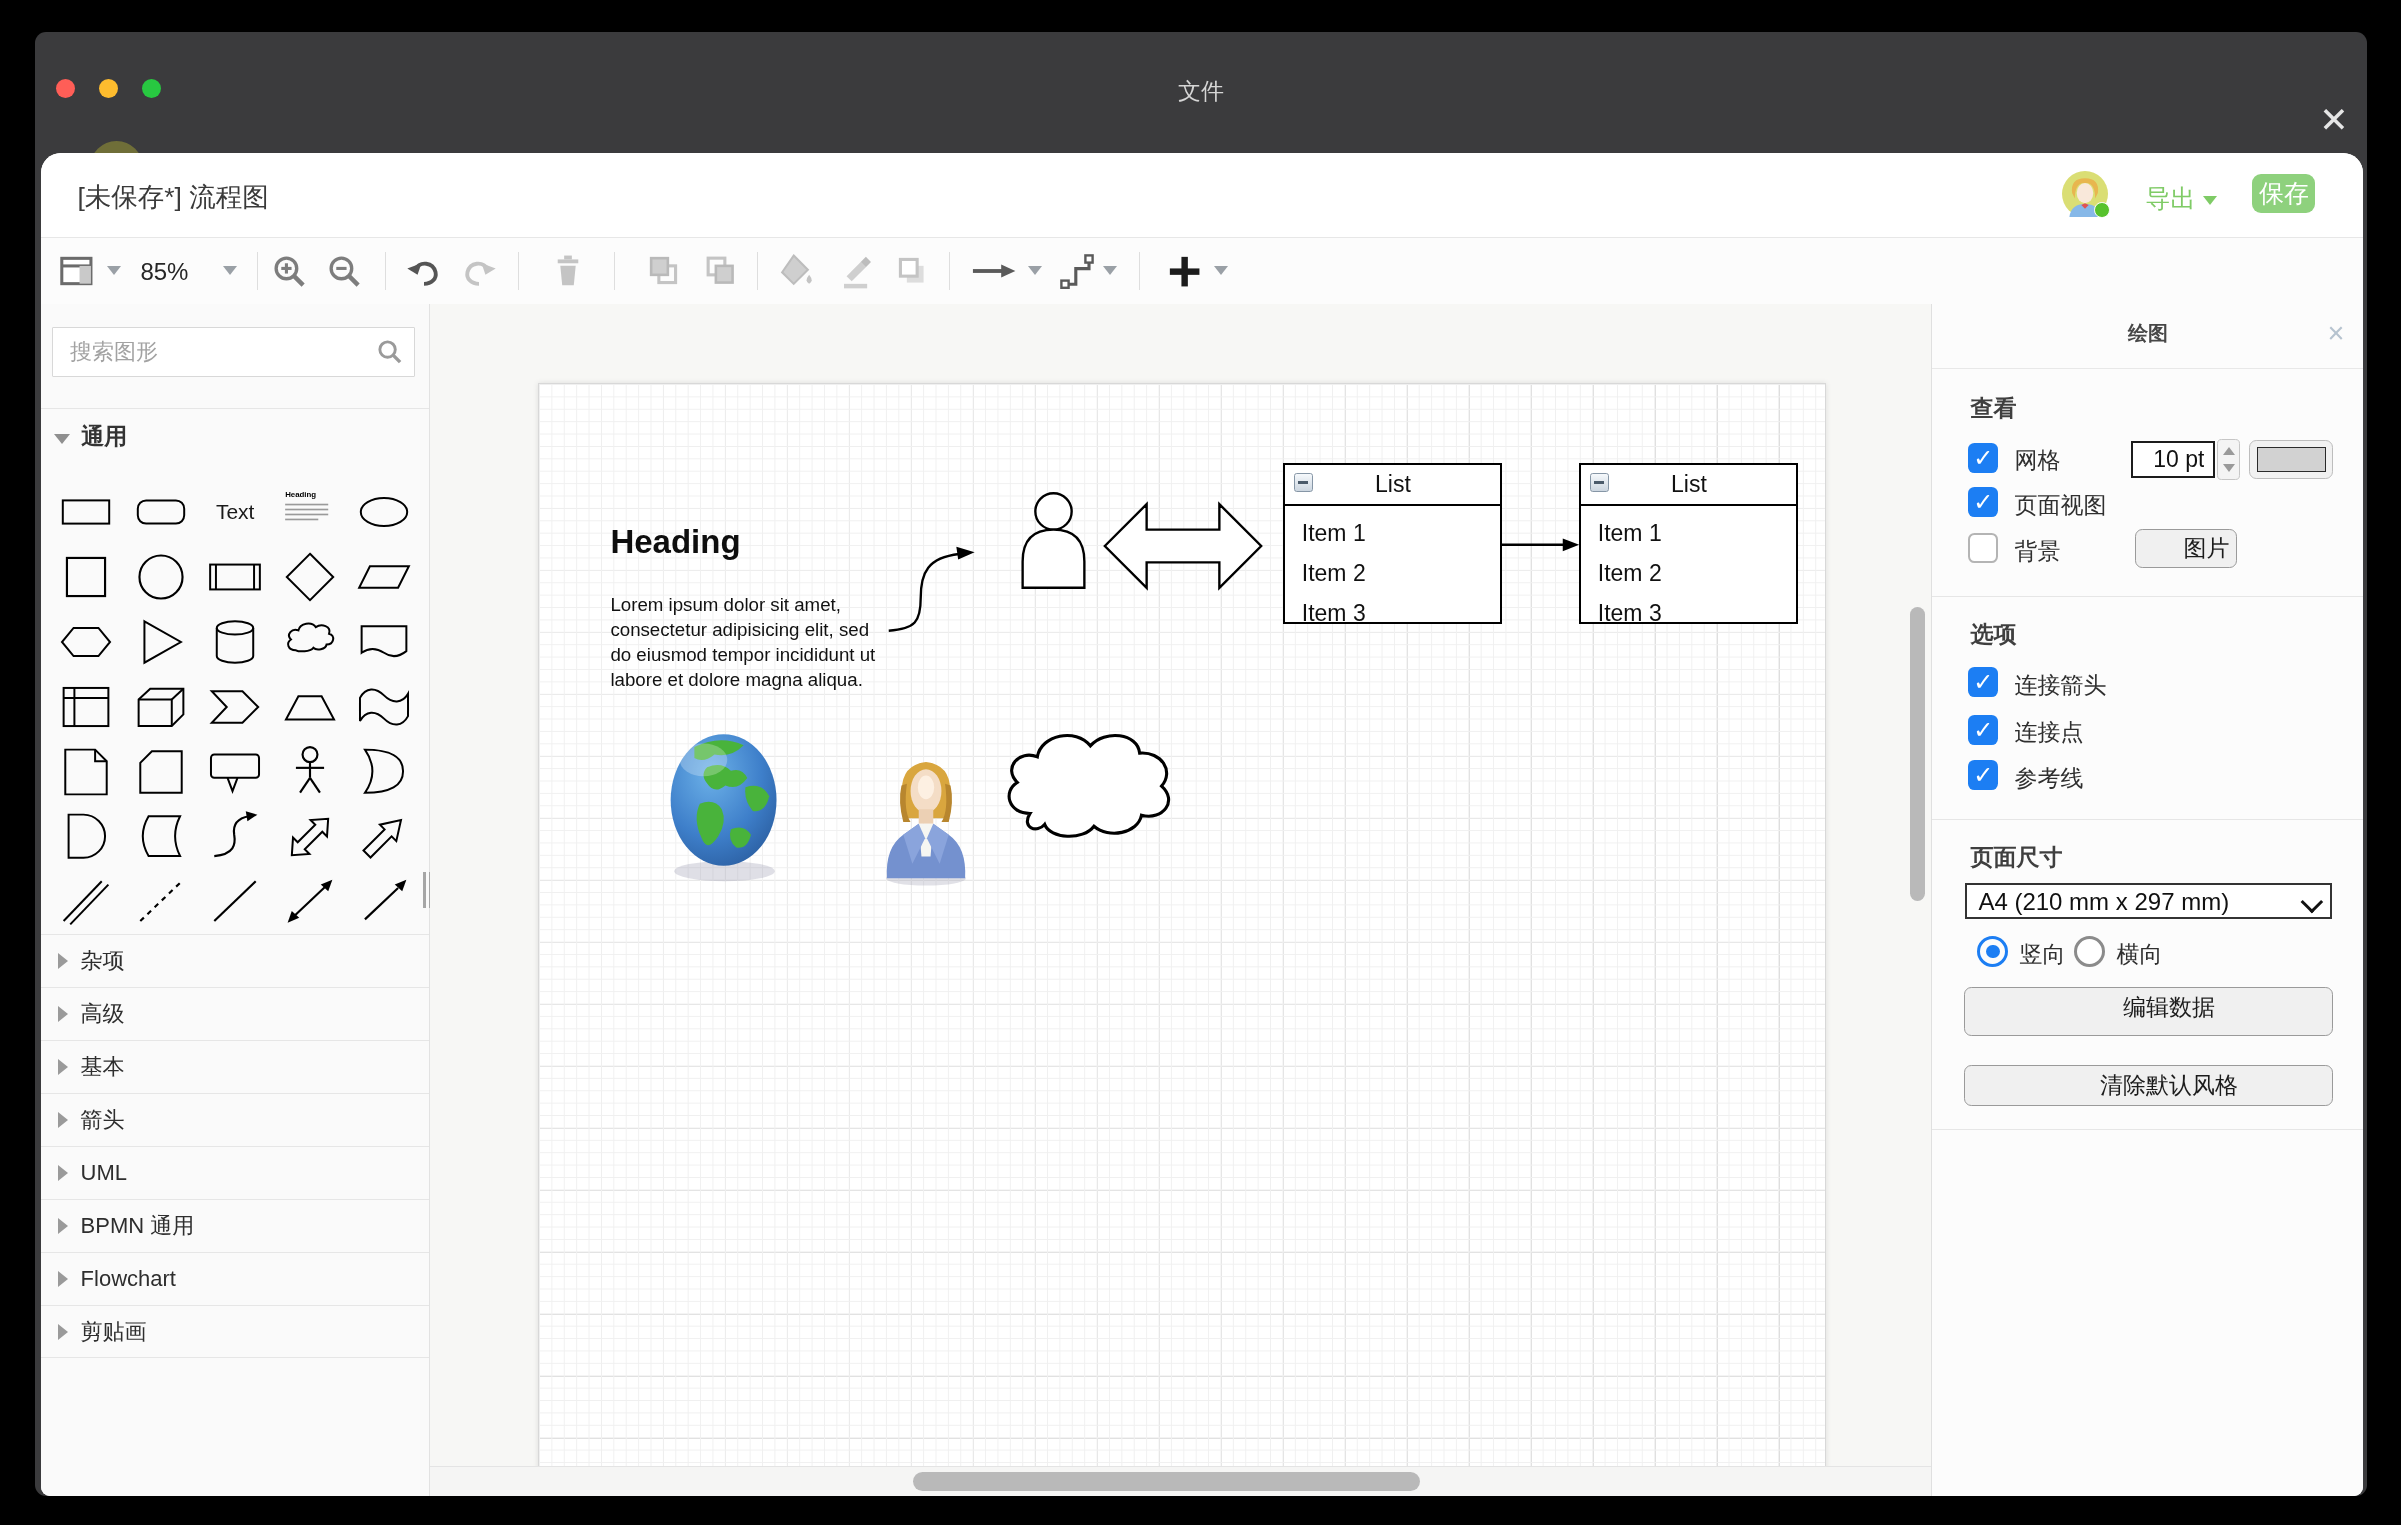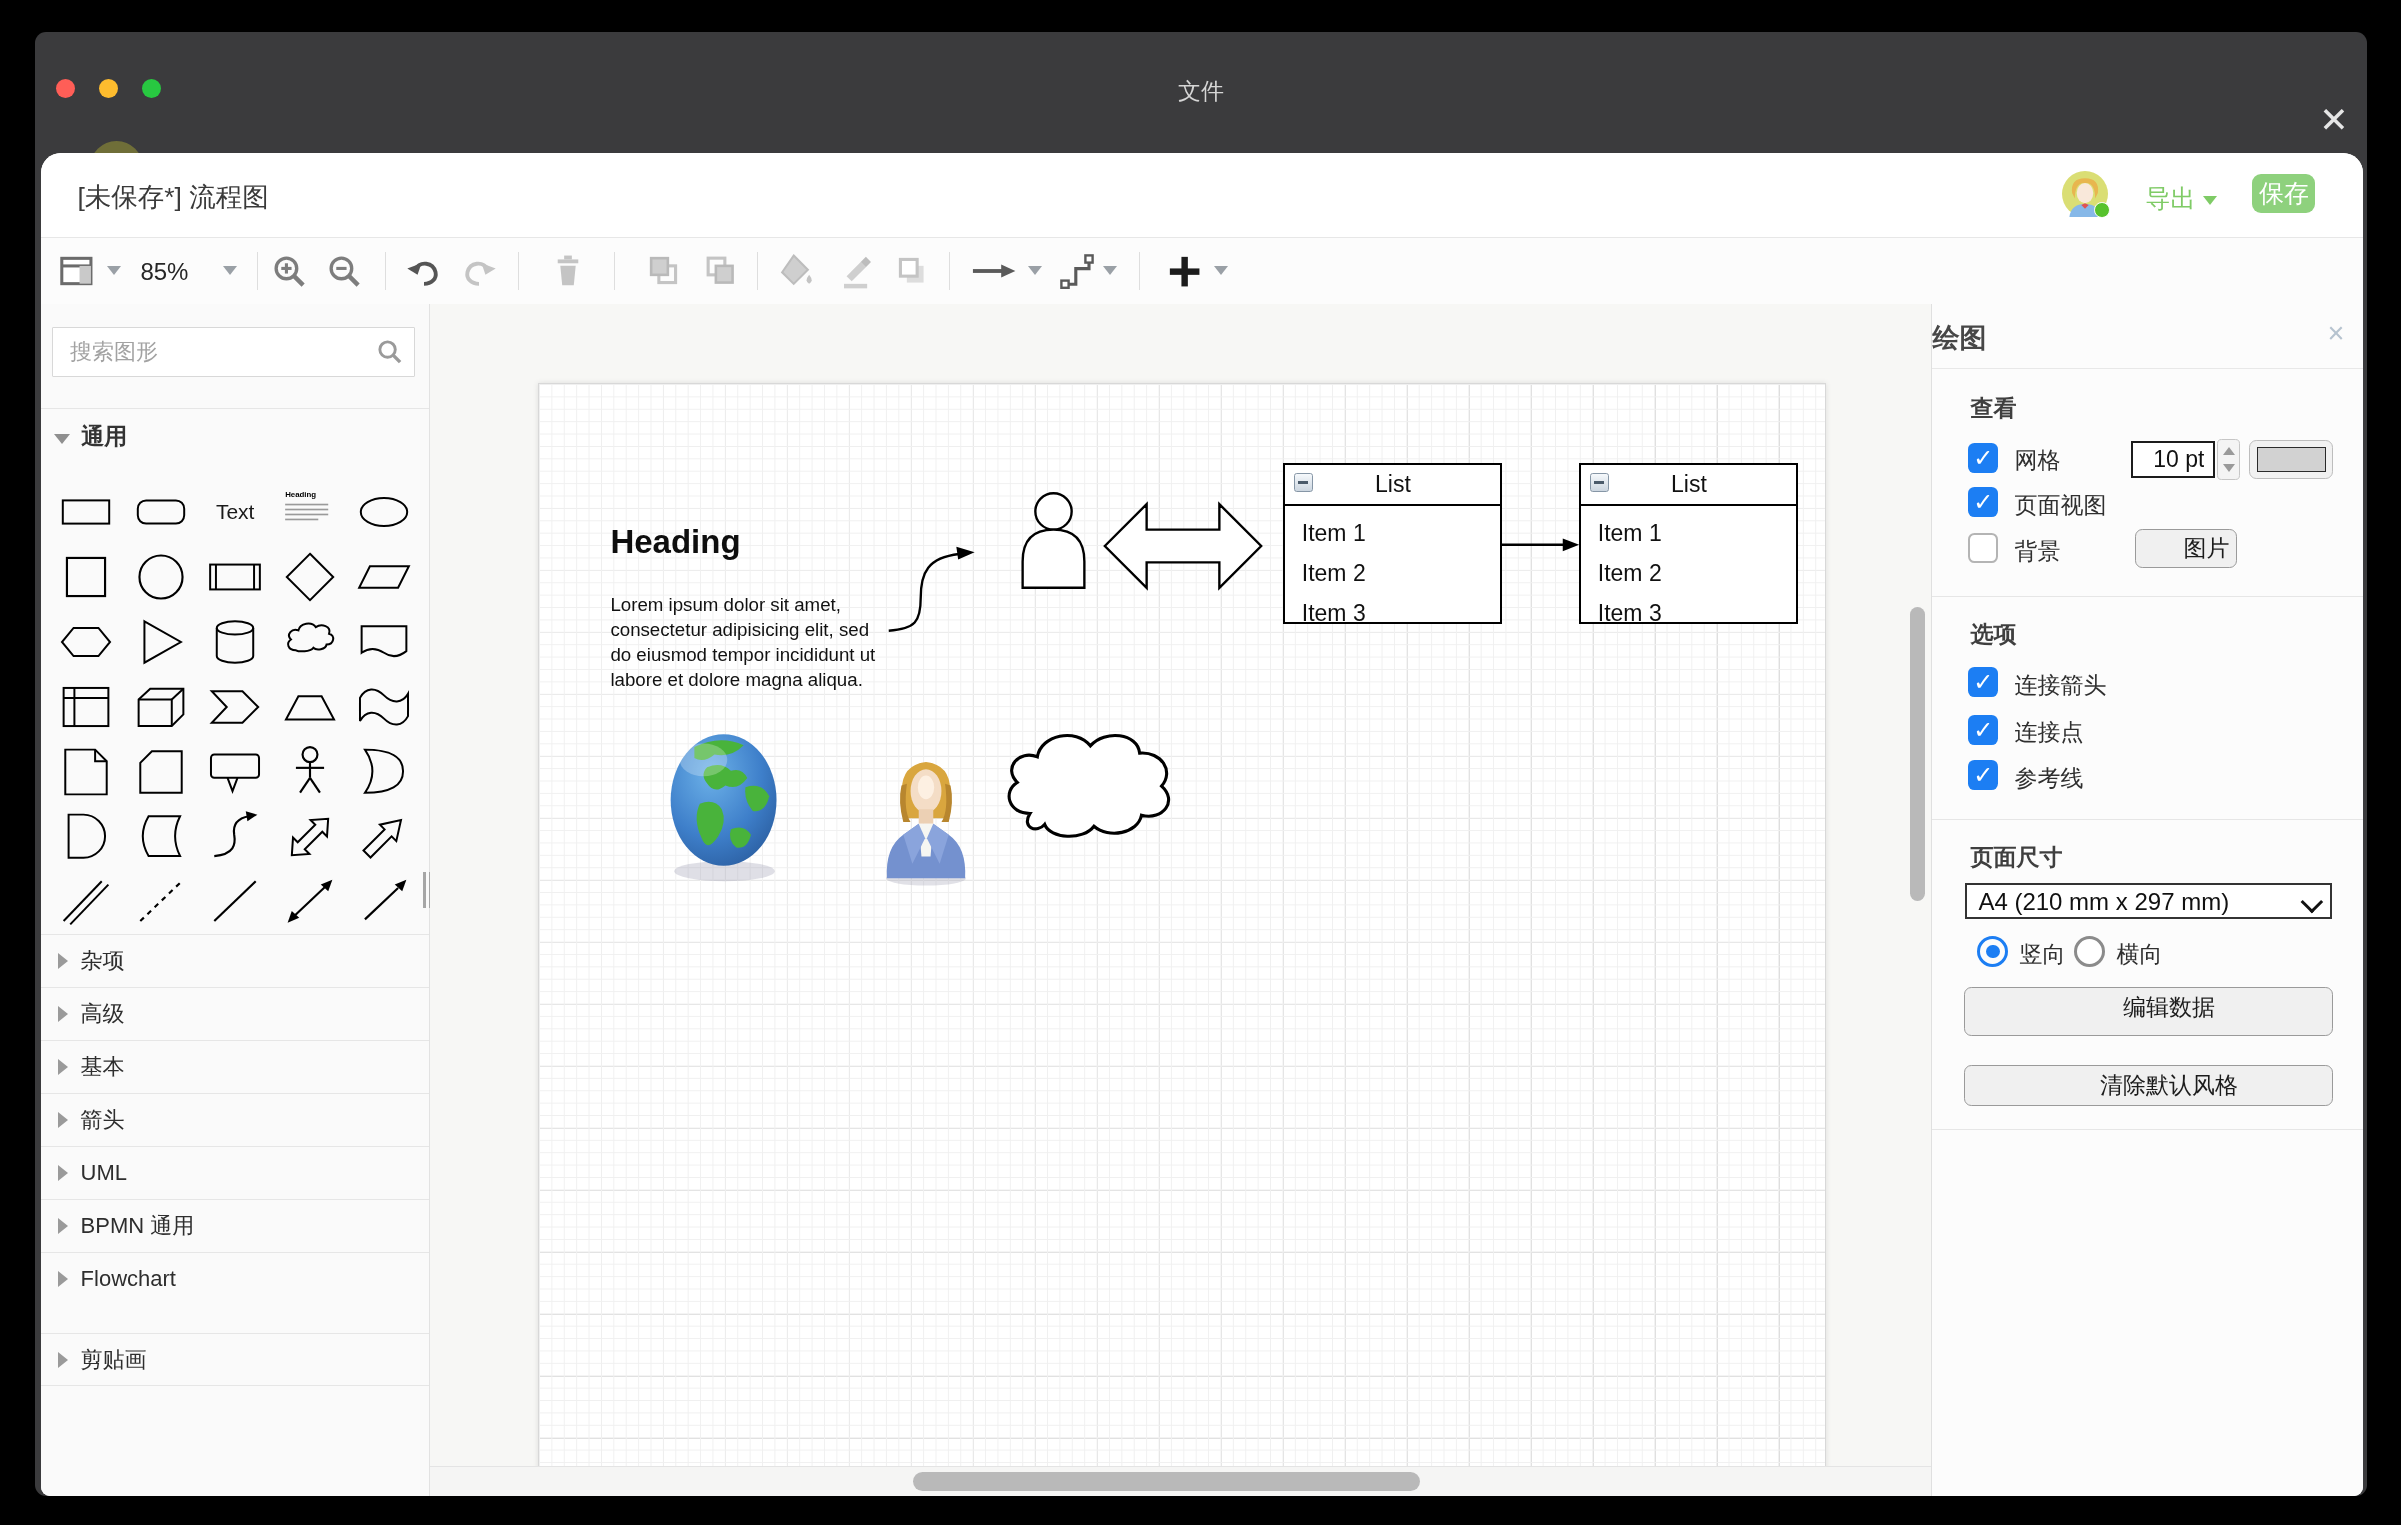--- a/index.html
+++ b/index.html
@@ -41,21 +41,21 @@
   .side-divider{left:0;width:388px;height:0.9px;background:#e6e6e6;}
   .section-head{left:12.8px;top:117px;font-size:23px;color:#333;font-weight:bold;}
   .tri-dn{display:inline-block;width:0;height:0;border-left:8.2px solid transparent;border-right:8.2px solid transparent;border-top:10px solid #8f8f8f;margin-right:11px;}
   .tri-rt{display:inline-block;width:0;height:0;border-top:8.2px solid transparent;border-bottom:8.2px solid transparent;border-left:10px solid #9a9a9a;margin-right:12.8px;}
   .grid-pal{left:7.3px;top:175px;width:373px;height:453px;display:grid;grid-template-columns:repeat(5,1fr);grid-template-rows:repeat(7,65px);}
   .cell{display:flex;align-items:center;justify-content:center;cursor:grab;}
   .cell svg{display:block;}
   .text-thumb{font-size:21px;color:#1a1a1a;}
   .cat-list{left:0;top:630px;width:388px;}
   .cat-row{position:relative;width:388px;height:53px;border-top:0.9px solid #e6e6e6;display:flex;align-items:center;padding-left:16.4px;box-sizing:border-box;font-size:22px;color:#2e2e2e;cursor:pointer;background:#fafafa;}
-  .cat-row:last-child{border-bottom:0.9px solid #e6e6e6;margin-top:28px;}
+  .cat-row:last-child{border-bottom:0.9px solid #e6e6e6;}
   .splitter{left:382px;top:568px;width:11px;height:40px;}
   .splitter i{position:absolute;top:0;width:2.7px;height:36px;background:#a6a6a6;}
   
   .canvas{left:389px;top:0;width:1502px;height:1193px;background:#f7f7f5;overflow:hidden;}
   .page{left:108px;top:79px;width:1286px;height:1109px;background:#fff;border:0.9px solid #d8d8d8;box-shadow:0 0 5.5px rgba(0,0,0,.10);
     background-image:
       linear-gradient(to right,#f0f0f0 0.9px,transparent 0.9px),
       linear-gradient(to bottom,#f0f0f0 0.9px,transparent 0.9px),
       linear-gradient(to right,#dedede 0.9px,transparent 0.9px),
       linear-gradient(to bottom,#dedede 0.9px,transparent 0.9px);
@@ -67,21 +67,21 @@
   .collapse-btn{position:absolute;left:8.2px;top:8.2px;width:19px;height:19px;border:0.9px solid #8696a6;border-radius:2.7px;background:linear-gradient(#f6f9fc,#ccd6e0);box-sizing:border-box;cursor:pointer;}
   .collapse-btn i{position:absolute;left:3.6px;top:7.3px;width:10px;height:2.7px;background:#4a5a6a;}
   .list-items{padding-top:7.3px;}
   .list-item{height:40px;display:flex;align-items:center;padding-left:16.4px;font-size:23px;color:#111;}
   .vscroll{left:1480px;top:303px;width:14.6px;height:294px;border-radius:8.2px;background:#b9b9b9;}
   .hscroll-strip{left:0;top:1162px;width:1502px;height:30px;background:#f5f5f4;border-top:0.9px solid #e4e4e4;}
   .hscroll-thumb{left:483px;top:4.6px;width:507px;height:19px;border-radius:10px;background:#b9b9b9;}
   
   .rightpanel{left:1890px;top:0;width:432px;height:1193px;background:#fcfcfc;border-left:0.9px solid #e0e0e0;box-sizing:border-box;}
   .rp-title-row{left:0;top:0;width:100%;height:64px;border-bottom:0.9px solid #e8e8e8;}
-  .rp-title{width:100%;top:16.4px;text-align:left;font-size:27px;font-weight:bold;color:#474747;}
+  .rp-title{width:100%;top:16.4px;text-align:center;font-size:20px;font-weight:bold;color:#474747;}
   .rp-close{left:387px;top:12.8px;width:33px;height:33px;color:#b6c3cf;font-size:29px;line-height:33px;text-align:center;cursor:pointer;}
   .rp-label{font-size:23px;font-weight:bold;color:#3f3f3f;}
   .chk{width:30px;height:30px;border-radius:6.4px;box-sizing:border-box;cursor:pointer;}
   .chk.on{background:#1c7ef3;color:#fff;font-size:24px;font-weight:bold;text-align:center;line-height:30px;}
   .chk.off{background:#fff;border:2.3px solid #b4b4b4;}
   .chk-label{font-size:23px;color:#2f2f2f;}
   .num-input{width:84px;height:37px;border:2.3px solid #1c1c1c;background:#fff;box-sizing:border-box;font-size:23px;color:#111;text-align:right;padding-right:9px;font-family:inherit;outline:none;}
   .stepper{width:23px;height:41px;border:0.9px solid #c6c6c6;border-radius:4.6px;background:#f4f4f4;box-sizing:border-box;}
   .stepper .up{position:absolute;left:4.6px;top:7.3px;width:0;height:0;border-left:6.4px solid transparent;border-right:6.4px solid transparent;border-bottom:8.2px solid #9a9a9a;}
   .stepper .dn{position:absolute;left:4.6px;bottom:7.3px;width:0;height:0;border-left:6.4px solid transparent;border-right:6.4px solid transparent;border-top:8.2px solid #9a9a9a;}

